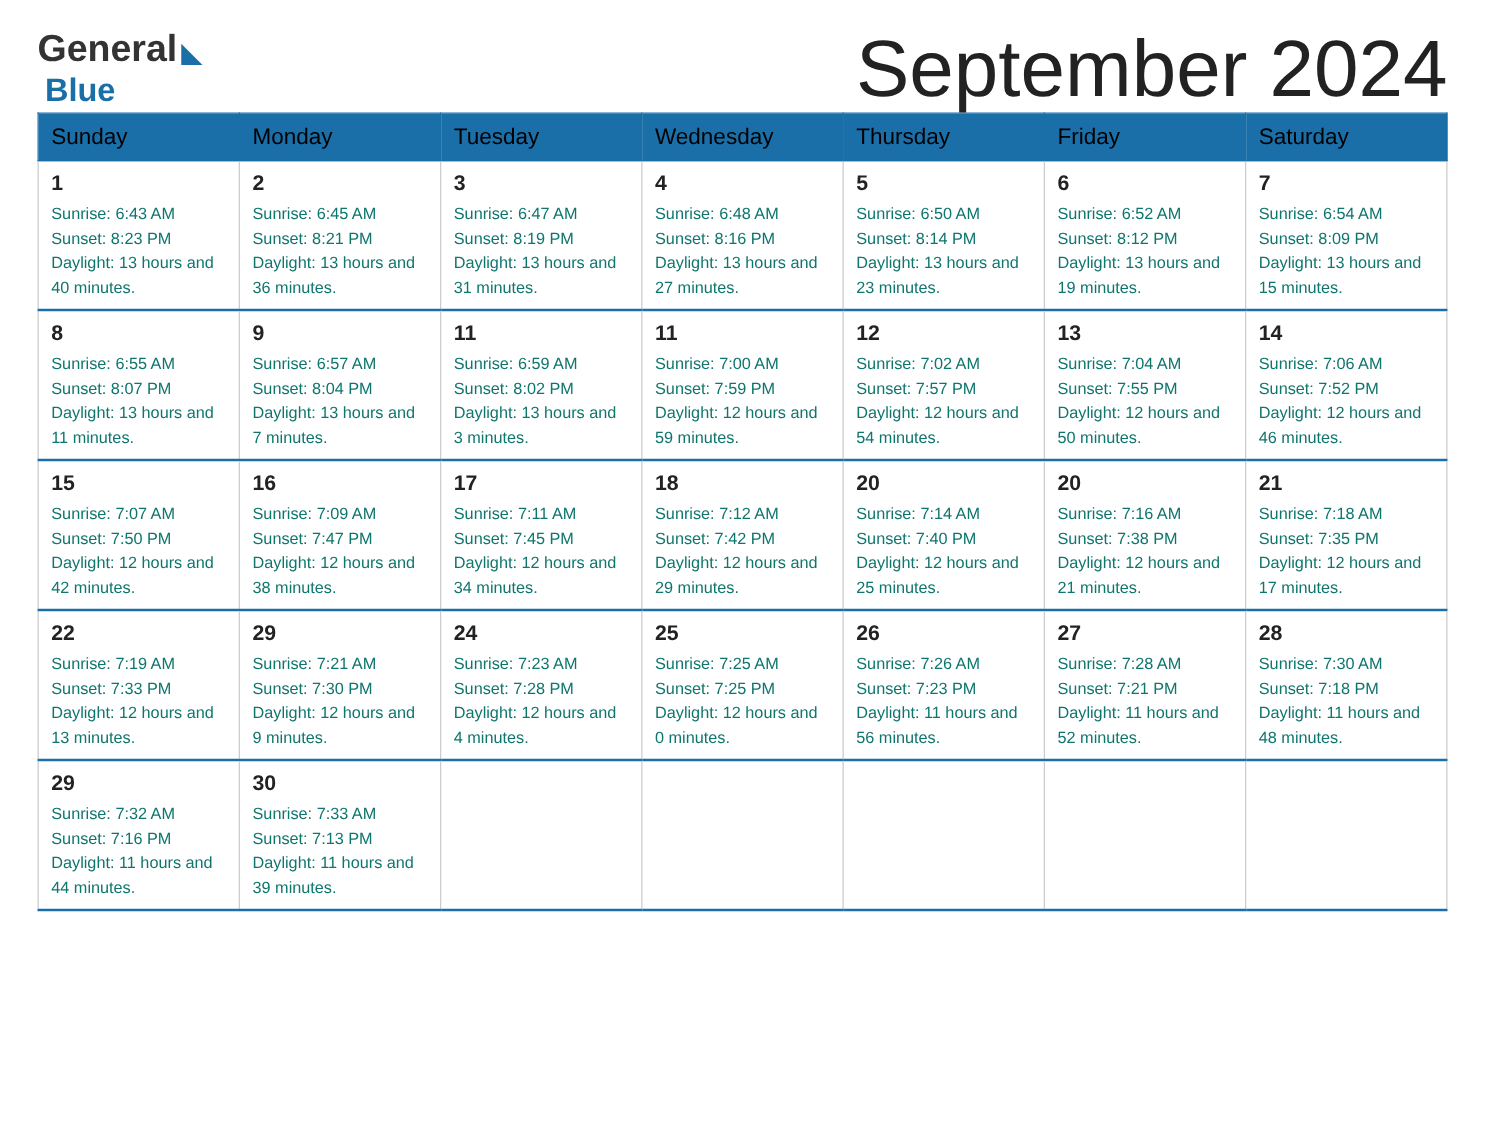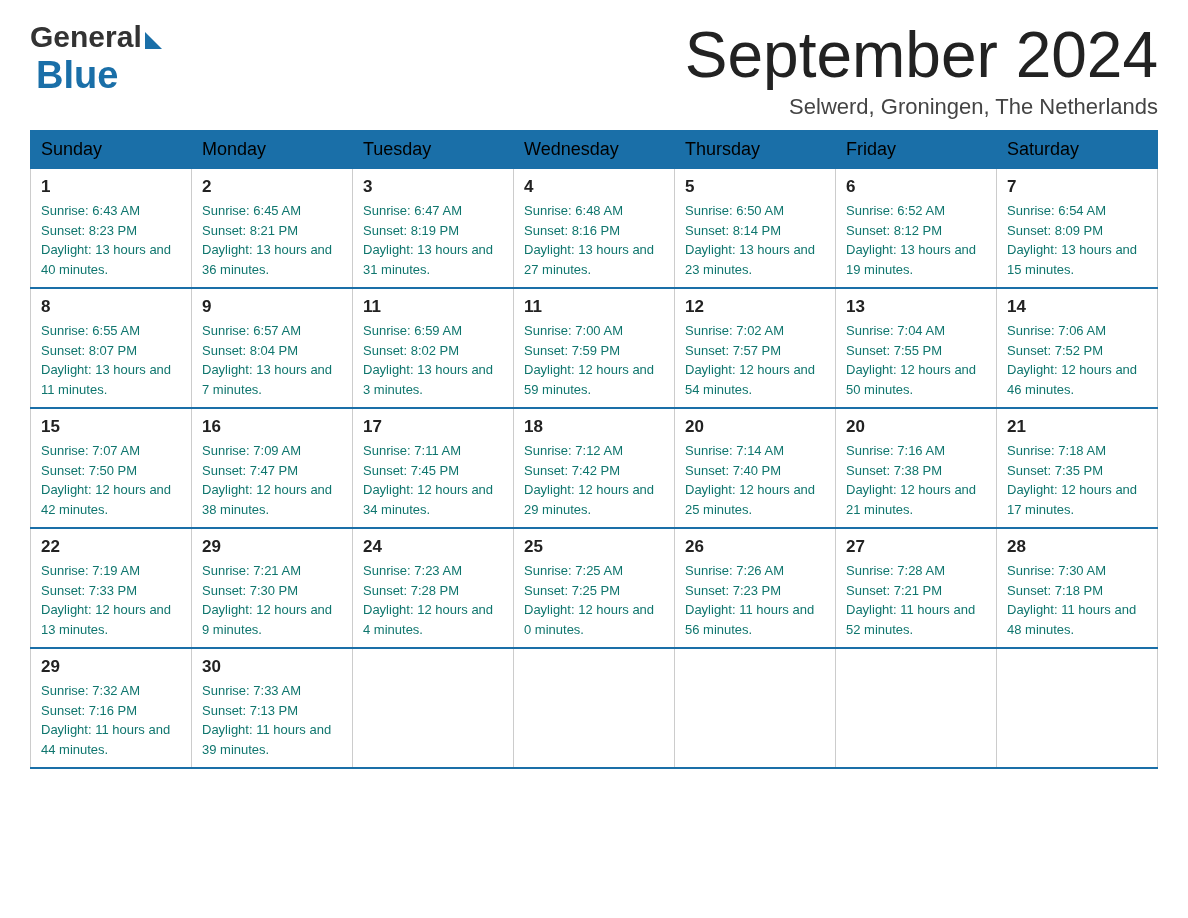--- a/index.html
+++ b/index.html
@@ -6,22 +6,22 @@
     body {
       font-family: Arial, sans-serif;
       background: #fff;
       width: 1188px;
       min-height: 918px;
       padding: 20px 30px;
     }
     .header {
       display: flex;
       justify-content: space-between;
-      align-items: flex-start;
-      margin-bottom: 10px;
+      align-items: center;
+      margin-bottom: 0;
     }
     .title-section {
       text-align: right;
     }
     .month-title {
       font-size: 64px;
       font-weight: normal;
       color: #222;
       line-height: 1.1;
     }
@@ -86,26 +86,25 @@
 </head>
 <body>
 
 <div class="header">
   <div class="logo-wrapper">
     <div class="logo-line1">
       <span style="font-size:30px;font-weight:bold;color:#333;">General</span>
       <span style="display:inline-block;width:0;height:0;border-top:17px solid transparent;border-bottom:0px solid transparent;border-left:17px solid #1a6fa8;margin-left:3px;margin-top:7px;vertical-align:top;"></span>
     </div>
     <div class="logo-line2">
-      <span style="font-size:38px;font-weight:bold;color:#1a6fa8;margin-left:4px;">Blue</span>
+      <span style="font-size:26px;font-weight:bold;color:#1a6fa8;margin-left:4px;">Blue</span>
     </div>
   </div>
   <div class="title-section">
     <div class="month-title">September 2024</div>
-    <div class="location-title">Selwerd, Groningen, The Netherlands</div>
   </div>
 </div>
 
 <table class="calendar">
   <thead>
     <tr>
       <th>Sunday</th>
       <th>Monday</th>
       <th>Tuesday</th>
       <th>Wednesday</th>

